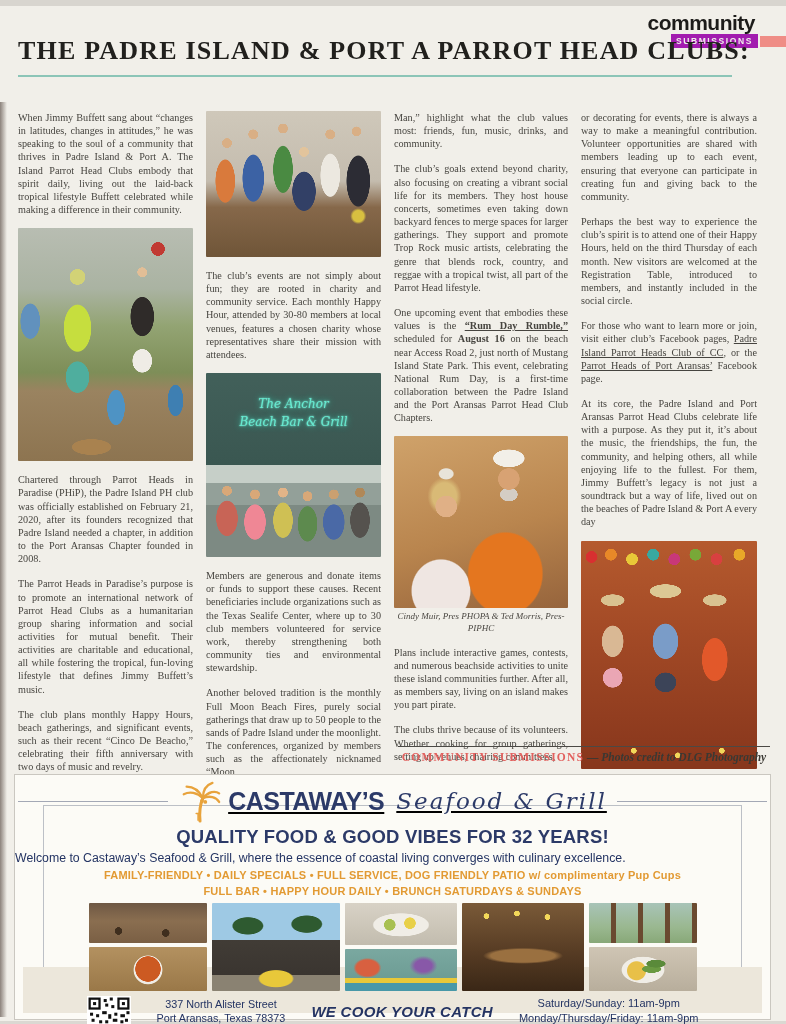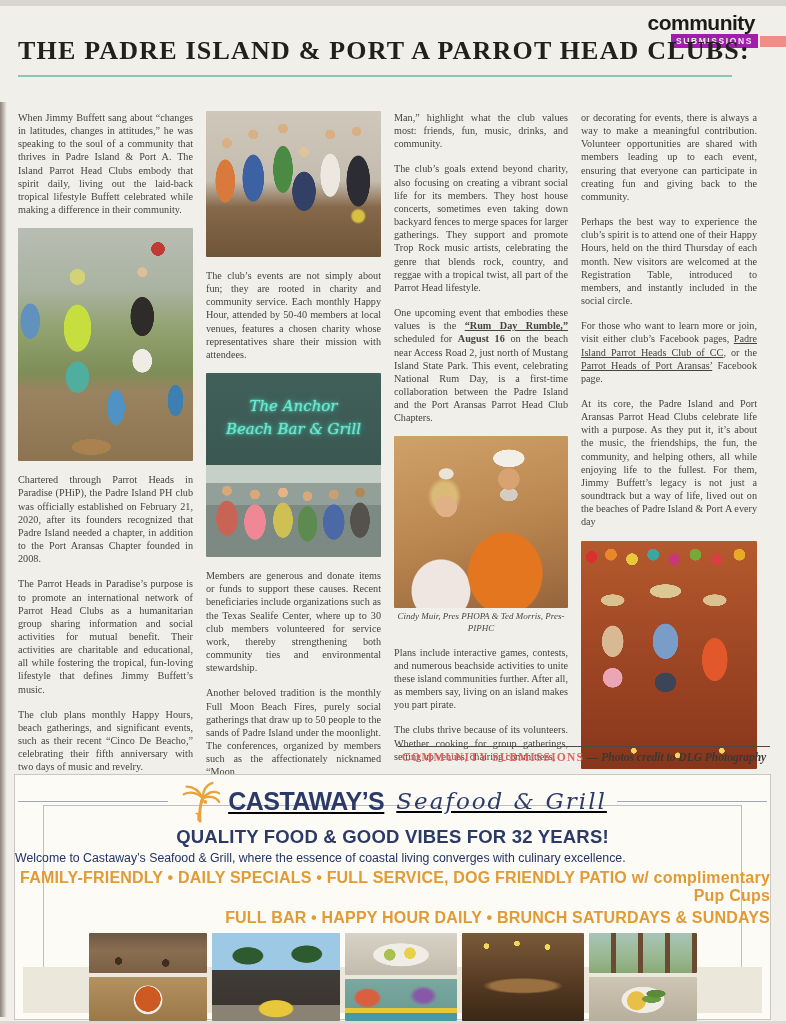--- a/index.html
+++ b/index.html
@@ -80,21 +80,21 @@
     radial-gradient(ellipse 11px 18px at 73% 81%, #4a69a6 96%, transparent),
     radial-gradient(ellipse 10px 18px at 88% 80%, #55524e 96%, transparent),
     radial-gradient(circle 5px at 12% 64%, #d9a878 96%, transparent),
     radial-gradient(circle 5px at 28% 66%, #d9a878 96%, transparent),
     radial-gradient(circle 5px at 44% 65%, #e2b488 96%, transparent),
     radial-gradient(circle 5px at 58% 67%, #d9a878 96%, transparent),
     radial-gradient(circle 5px at 73% 66%, #caa070 96%, transparent),
     radial-gradient(circle 5px at 88% 65%, #b08858 96%, transparent),
     linear-gradient(180deg,#42605a 0%,#3a5751 50%,#c6cfc8 50%,#c6cfc8 60%,#93a099 60%,#93a099 72%,#7d8a83 72%,#7d8a83 100%);}
   .neon{position:absolute;top:12%;left:0;right:0;text-align:center;
-    font-family:"DejaVu Serif",serif;font-style:italic;font-size:15px;line-height:1.5;
+    font-family:"DejaVu Serif",serif;font-style:italic;font-size:12px;line-height:1.5;
     color:#66ead0;text-shadow:0 0 6px #2ed8b8,0 0 2px #9ef5e4;}
 
   
   .photo4{height:172px;margin-bottom:3px;background:
     radial-gradient(ellipse 16px 9px at 66% 13%, #f2efe8 96%, transparent),
     radial-gradient(circle 11px at 66% 25%, #d8a273 96%, transparent),
     radial-gradient(ellipse 9px 7px at 66% 34%, #d4cdc4 96%, transparent),
     radial-gradient(ellipse 38px 42px at 64% 80%, #e4761f 96%, transparent),
     radial-gradient(ellipse 8px 6px at 30% 22%, #e8e4da 85%, transparent),
     radial-gradient(circle 11px at 30% 41%, #e0b086 96%, transparent),
@@ -142,22 +142,22 @@
   .brule{width:150px;height:1px;background:#5a6480;opacity:.55;}
   .palm{margin:0 6px 0 10px;}
   .brand{font-family:"Liberation Sans",sans-serif;font-weight:700;font-size:25px;
     color:#2c3a68;letter-spacing:-0.5px;}
   .brand-script{font-family:"DejaVu Serif",serif;font-style:italic;font-size:23px;
     color:#2c3a68;letter-spacing:2px;margin:0 10px 0 12px;}
   .ad-headline{text-align:center;font-family:"Liberation Sans",sans-serif;font-weight:700;
     font-size:18.5px;color:#2c3a68;letter-spacing:0.2px;margin-top:2px;}
   .ad-welcome{font-family:"Liberation Sans",sans-serif;font-size:12.3px;
     color:#243463;margin-top:3px;}
-  .ad-tag{text-align:right;font-family:"Liberation Sans",sans-serif;font-weight:700;
-    font-size:16px;color:#e29a33;margin-top:4px;letter-spacing:0.2px;}
+  .ad-tag{text-align:center;font-family:"Liberation Sans",sans-serif;font-weight:700;
+    font-size:11px;color:#e29a33;margin-top:4px;letter-spacing:0.2px;}
   .mosaic{display:flex;justify-content:center;gap:5px;margin-top:6px;height:88px;}
   .mcol{display:flex;flex-direction:column;gap:4px;}
   .tile{border-radius:1px;}
   .tA1{width:118px;height:40px;background:
     radial-gradient(circle 4px at 25% 70%, #3f2e1e 90%, transparent),
     radial-gradient(circle 4px at 65% 75%, #3f2e1e 90%, transparent),
     linear-gradient(180deg,#6e5844 0%,#8a6e50 45%,#7a5f44 100%);}
   .tA2{width:118px;height:44px;background:
     radial-gradient(circle 13px at 50% 50%, #cc5a22 96%, transparent),
     radial-gradient(circle 20px at 50% 52%, #f0ede6 70%, transparent 74%),
@@ -226,21 +226,21 @@
     <div class="col c1">
       <p>When Jimmy Buffett sang about “changes in latitudes, changes in attitudes,” he was speaking to the soul of a community that thrives in Padre Island &amp; Port A. The Island Parrot Head Clubs embody that spirit daily, living out the laid-back tropical lifestyle Buffett celebrated while making a difference in their community.</p>
       <div class="photo photo1"></div>
       <p>Chartered through Parrot Heads in Paradise (PHiP), the Padre Island PH club was officially established on February 21, 2020, after its founders recognized that Padre Island needed a chapter, in addition to the Port Aransas Chapter founded in 2008.</p>
       <p>The Parrot Heads in Paradise’s purpose is to promote an international network of Parrot Head Clubs as a humanitarian group sharing information and social activities for mutual benefit. Their activities are charitable and educational, all while fostering the tropical, fun-loving lifestyle that defines Jimmy Buffett’s music.</p>
       <p>The club plans monthly Happy Hours, beach gatherings, and significant events, such as their recent “Cinco De Beacho,” celebrating their fifth anniversary with two days of music and revelry.</p>
     </div>
 
     <div class="col c2">
       <div class="photo photo2"></div>
-      <p>The club’s events are not simply about fun; they are rooted in charity and community service. Each monthly Happy Hour, attended by 50-40 members at local venues, features a chosen charity whose representatives share their mission with attendees.</p>
+      <p>The club’s events are not simply about fun; they are rooted in charity and community service. Each monthly Happy Hour, attended by 30-80 members at local venues, features a chosen charity whose representatives share their mission with attendees.</p>
       <div class="photo photo3">
         <div class="neon">
           <div>The Anchor</div>
           <div>Beach Bar &amp; Grill</div>
         </div>
       </div>
       <p>Members are generous and donate items or funds to support these causes. Recent beneficiaries include organizations such as the Texas Sealife Center, where up to 30 club members volunteered for service work, thereby strengthening both community ties and environmental stewardship.</p>
       <p>Another beloved tradition is the monthly Full Moon Beach Fires, purely social gatherings that draw up to 50 people to the sands of Padre Island under the moonlight. The conferences, organized by members such as the affectionately nicknamed “Moon</p>
     </div>
 

